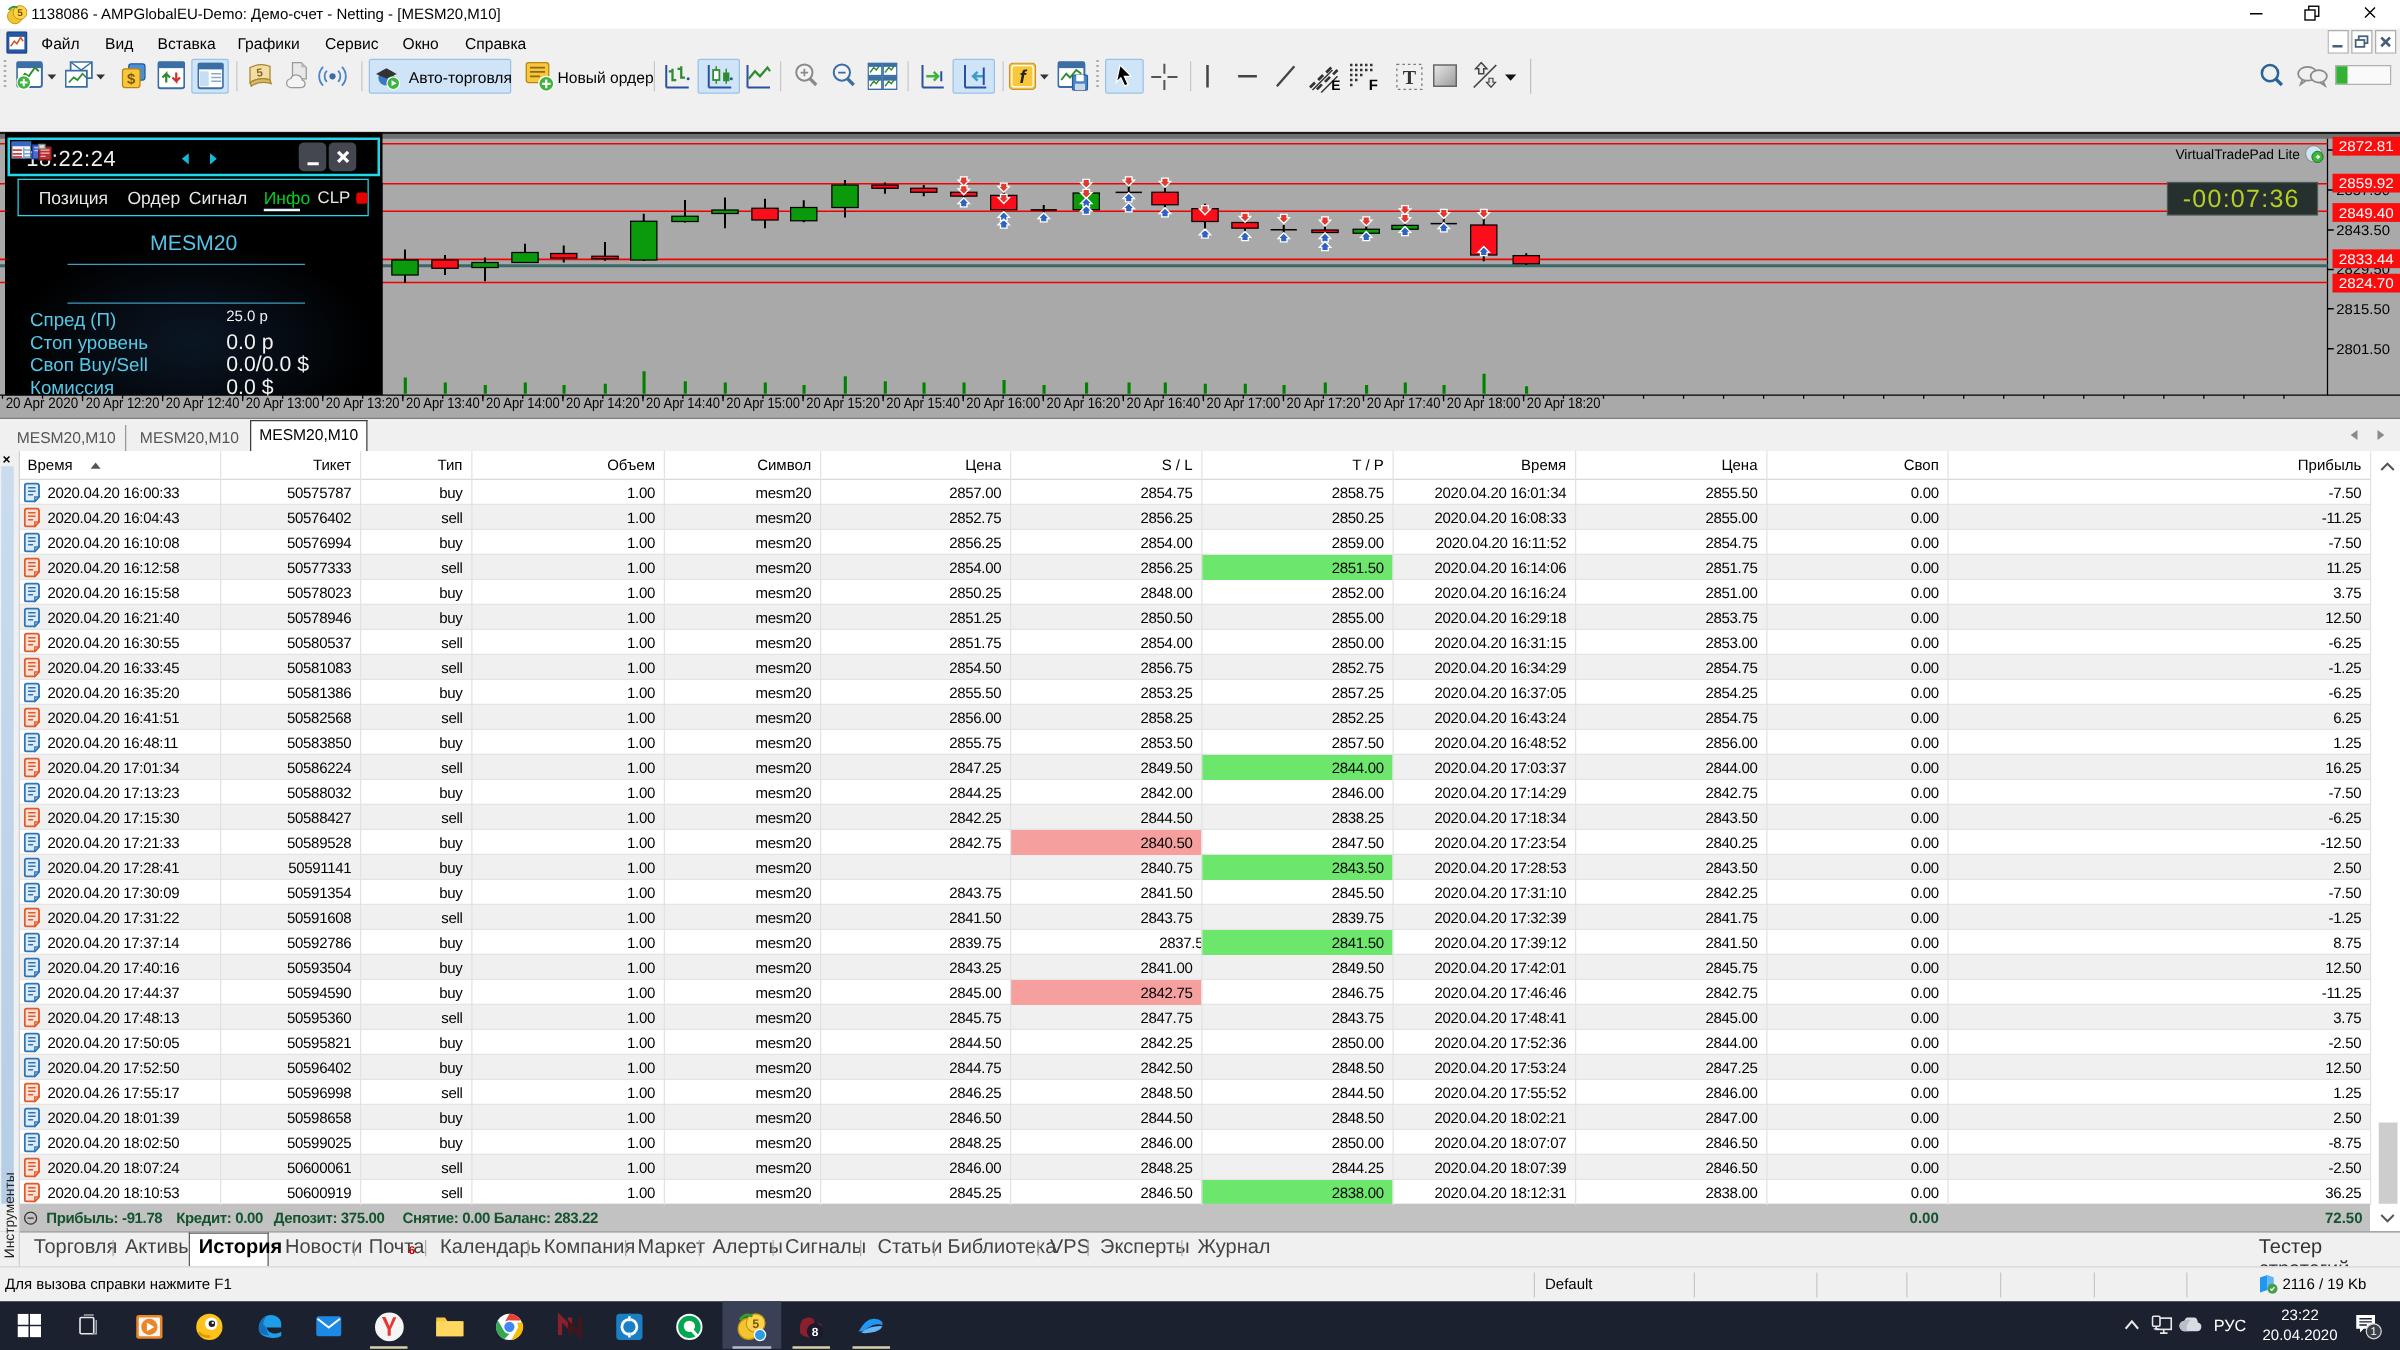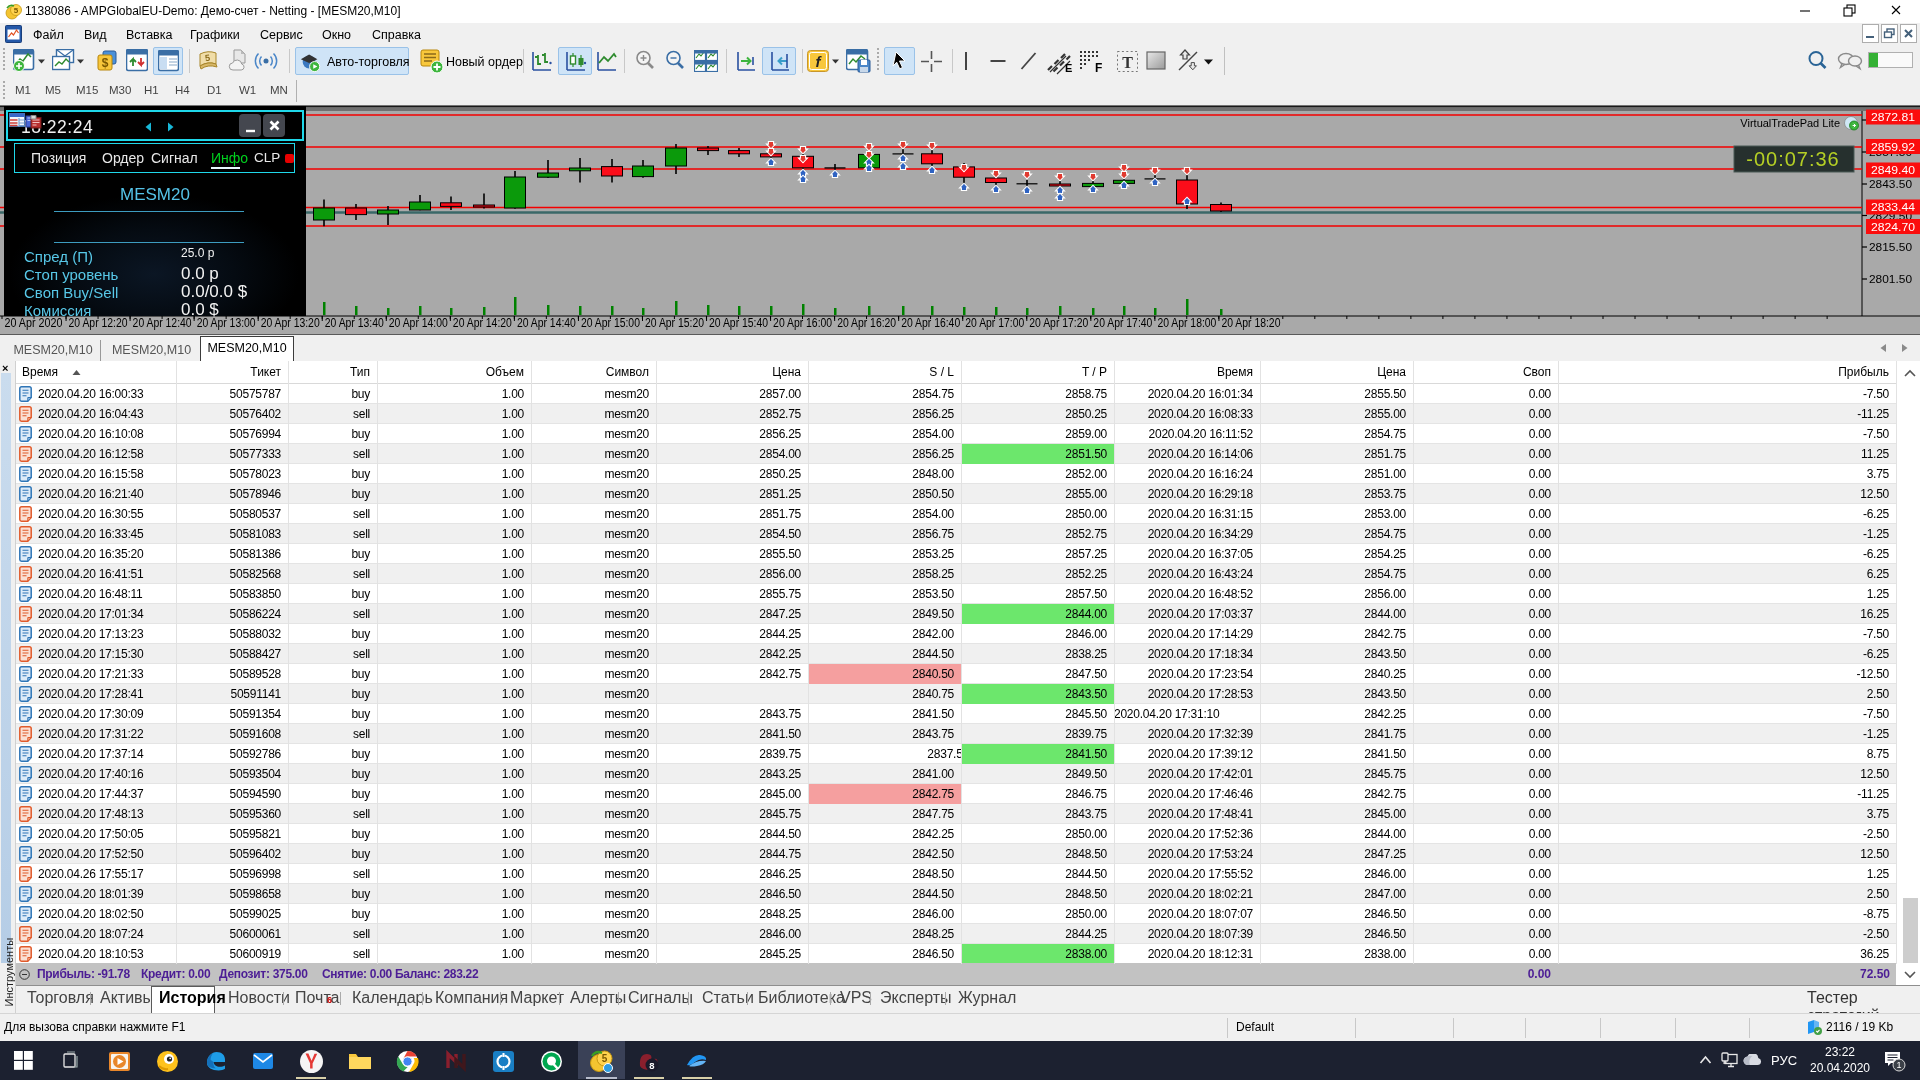--- a/index.html
+++ b/index.html
@@ -303,33 +303,20 @@
   </svg>
   <svg class="abs" style="left:1837px;top:51px;" width="26" height="20" viewBox="0 0 26 20">
     <ellipse cx="9" cy="8" rx="7.5" ry="5.5" fill="none" stroke="#8a8a8a" stroke-width="1.4"></ellipse>
     <path d="M5 12.5 l-1.5 4 4 -2.8" fill="none" stroke="#8a8a8a" stroke-width="1.4"></path>
     <ellipse cx="18" cy="10" rx="6.5" ry="5" fill="#f0f0f0" stroke="#8a8a8a" stroke-width="1.4"></ellipse>
     <path d="M21.5 14 l1.5 3.6 -4 -2.6" fill="none" stroke="#8a8a8a" stroke-width="1.4"></path>
   </svg>
   <div class="abs" style="left:1868px;top:52px;width:45px;height:16px;background:#fafafa;border:1px solid #b0b0b0;"></div>
   <div class="abs" style="left:1869px;top:53px;width:9px;height:14px;background:#35b135;"></div>
 
-<div class="abs" style="left:0;top:78px;width:1920px;height:25px;background:#f0f0f0;">
-  <span class="tf" style="left:15px;">M1</span>
-  <span class="tf" style="left:45px;">M5</span>
-  <span class="tf" style="left:76px;">M15</span>
-  <span class="tf" style="left:109px;">M30</span>
-  <span class="tf" style="left:144px;">H1</span>
-  <span class="tf" style="left:175px;">H4</span>
-  <span class="tf" style="left:207px;">D1</span>
-  <span class="tf" style="left:239px;">W1</span>
-  <span class="tf" style="left:270px;">MN</span>
-  <div class="abs" style="left:296px;top:2px;width:1px;height:22px;background:#b0b0b0;"></div>
-  <div class="abs" style="left:3px;top:3px;width:2px;height:20px;background:repeating-linear-gradient(#aaa 0 2px,#f0f0f0 2px 4px);"></div>
-</div>
 
 <svg class="abs" style="left:0;top:103px;" width="1920" height="231" viewBox="0 0 1920 231">
 <rect x="0" y="0" width="1920" height="231" fill="#a9a9a9"></rect>
 <rect x="0" y="0" width="1920" height="2.5" fill="#f0f0f0"></rect>
 <rect x="0" y="2.5" width="1920" height="2" fill="#1a1a1a"></rect>
 <rect x="0" y="4.5" width="1920" height="3.5" fill="#707070"></rect>
 <path d="M1862 8 V213" fill="none" stroke="#000" stroke-width="1"></path>
 <line x1="0" y1="213" x2="1920" y2="213" stroke="#000" stroke-width="1"></line>
 <line x1="0" y1="12" x2="1862" y2="12" stroke="#f50000" stroke-width="1.3"></line>
 <line x1="0" y1="44" x2="1862" y2="44" stroke="#f50000" stroke-width="1.3"></line>
@@ -980,21 +967,21 @@
       <path d="M3.5 4.2 h6 M3.5 7 h6 M3.5 9.8 h4" stroke="#2e75b6" stroke-width="1.1"></path>
     </svg>
 <div class="cell" style="left:38px;top:704px;width:140px;text-align:left;">2020.04.20 17:30:09</div>
 <div class="cell" style="left:176px;top:704px;width:112px;text-align:right;padding-right:7px;">50591354</div>
 <div class="cell" style="left:288px;top:704px;width:89px;text-align:right;padding-right:7px;">buy</div>
 <div class="cell" style="left:377px;top:704px;width:154px;text-align:right;padding-right:7px;">1.00</div>
 <div class="cell" style="left:531px;top:704px;width:125px;text-align:right;padding-right:7px;">mesm20</div>
 <div class="cell" style="left:656px;top:704px;width:152px;text-align:right;padding-right:7px;">2843.75</div>
 <div class="cell" style="left:808px;top:704px;width:153px;text-align:right;padding-right:7px;">2841.50</div>
 <div class="cell" style="left:961px;top:704px;width:153px;text-align:right;padding-right:7px;">2845.50</div>
-<div class="cell" style="left:1114px;top:704px;width:146px;text-align:left;padding-right:7px;">2020.04.20 17:31:10</div>
+<div class="cell" style="left:1114px;top:704px;width:146px;text-align:right;padding-right:7px;">2020.04.20 17:31:10</div>
 <div class="cell" style="left:1260px;top:704px;width:153px;text-align:right;padding-right:7px;">2842.25</div>
 <div class="cell" style="left:1413px;top:704px;width:145px;text-align:right;padding-right:7px;">0.00</div>
 <div class="cell" style="left:1558px;top:704px;width:338px;text-align:right;padding-right:7px;">-7.50</div>
 <div class="rowbg" style="top:724px;background:#f0f0f0;border-bottom:1px solid #e4e4e4;"></div>
 <svg class="abs" style="left:19px;top:726px;" width="13" height="16" viewBox="0 0 13 16">
       <path d="M2.5 0.8 h8 a1.7 1.7 0 0 1 1.7 1.7 v9 l-3.4 3.7 h-6.3 a1.7 1.7 0 0 1 -1.7 -1.7 v-11 a1.7 1.7 0 0 1 1.7 -1.7 z" fill="#fbe0d5" stroke="#e05a2b" stroke-width="1.5"></path>
       <path d="M12.2 11.5 l-3.4 3.7 v-3.7 z" fill="#f0b49a" stroke="#e05a2b" stroke-width="1"></path>
       <path d="M3.5 4.2 h6 M3.5 7 h6 M3.5 9.8 h4" stroke="#e05a2b" stroke-width="1.1"></path>
     </svg>
 <div class="cell" style="left:38px;top:724px;width:140px;text-align:left;">2020.04.20 17:31:22</div>
@@ -1210,21 +1197,21 @@
 
 <div class="abs" style="left:1896px;top:361px;width:24px;height:624px;background:#ffffff;"></div>
 <svg class="abs" style="left:1903px;top:368px;" width="14" height="12" viewBox="0 0 14 12">
       <path d="M2 8 L7 3 L12 8" fill="none" stroke="#555" stroke-width="1.6"></path>
     </svg>
 <div class="abs" style="left:1903px;top:898px;width:15px;height:65px;background:#cdcdcd;"></div>
 <svg class="abs" style="left:1903px;top:968px;" width="14" height="12" viewBox="0 0 14 12">
       <path d="M2 4 L7 9 L12 4" fill="none" stroke="#555" stroke-width="1.6"></path>
     </svg>
 
-<div class="abs" style="left:16px;top:963px;width:1880px;height:22px;background:#c2c2c2;font-size:13px;font-weight:bold;color:#4c1d95;">
+<div class="abs" style="left:16px;top:963px;width:1880px;height:22px;background:#c2c2c2;font-size:13px;font-weight:bold;color:#14532d;">
   <svg class="abs" style="left:3px;top:6px;" width="11" height="11" viewBox="0 0 11 11">
         <circle cx="5.5" cy="5.5" r="4.8" fill="none" stroke="#333" stroke-width="1"></circle>
         <path d="M3 5.5 h5" stroke="#333" stroke-width="1"></path>
       </svg>
   <span class="abs" style="left:21px;top:4px;font-size:12px;letter-spacing:-0.3px;">Прибыль: -91.78</span>
   <span class="abs" style="left:125px;top:4px;font-size:12px;letter-spacing:-0.3px;">Кредит: 0.00</span>
   <span class="abs" style="left:203px;top:4px;font-size:12px;letter-spacing:-0.3px;">Депозит: 375.00</span>
   <span class="abs" style="left:306px;top:4px;font-size:12px;letter-spacing:-0.3px;">Снятие: 0.00</span>
   <span class="abs" style="left:379px;top:4px;font-size:12px;letter-spacing:-0.3px;">Баланс: 283.22</span>
   <span class="abs" style="left:1435px;top:4px;font-size:12px;width:100px;text-align:right;">0.00</span>

